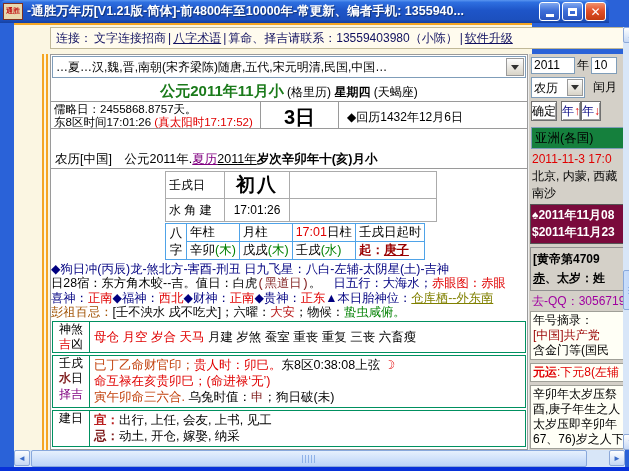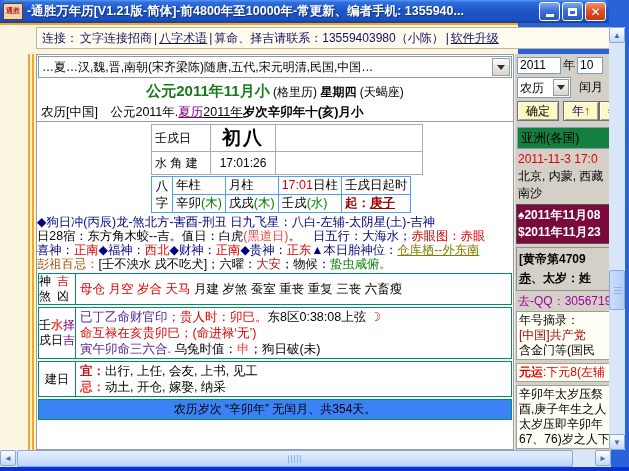--- a/index.html
+++ b/index.html
@@ -15,21 +15,21 @@
       text-shadow:1px 1px 1px #103070;flex:1 1 auto;}
   .tb-btns{display:flex;gap:2px;flex:0 0 auto;}
   .wbtn{width:21px;height:19px;border:1px solid #fff;border-radius:3px;display:flex;align-items:center;
       justify-content:center;box-sizing:border-box;}
   .wbtn.blue{background:linear-gradient(180deg,#7FA8F0,#3E6FD8 45%,#2A55C0);}
   .wbtn.red{background:linear-gradient(180deg,#F0926E,#E25028 45%,#C23A10);}
   .g-min{width:8px;height:3px;background:#fff;margin-top:8px;}
   .g-max{width:9px;height:8px;border:2px solid #fff;border-top-width:3px;box-sizing:border-box;}
   .g-close{color:#fff;font-weight:bold;font-size:12px;line-height:1;}
   
-  .client{position:absolute;left:0;top:23px;width:518px;height:444px;background:#FBF6E2;
+  .client{position:absolute;left:14px;top:23px;width:518px;height:444px;background:#FBF6E2;
       border-top:2px solid #F5A623;box-sizing:border-box;}
   .win{border-bottom:0;}
   .winbottom{position:absolute;left:0;bottom:0;width:629px;height:4px;background:#0831D9;}
   
   .linkbar{position:absolute;left:36px;top:2px;width:574px;height:22px;border:1px solid #C0B898;
       background:#FFFBEE;display:flex;align-items:center;padding-left:5px;box-sizing:border-box;
       font-size:12px;color:#101060;white-space:nowrap;overflow:hidden;}
   .linkbar .lk{text-decoration:underline;cursor:pointer;}
   .linkbar span{margin-right:2px;}
   
@@ -42,51 +42,51 @@
   .combo .ct{position:absolute;left:3px;top:2px;right:18px;white-space:nowrap;overflow:hidden;font-size:12px;}
   .cbtn{position:absolute;right:1px;top:1px;width:16px;height:16px;background:linear-gradient(#FDFDFD,#D8D4C8);
       border:1px solid #9A9A9A;display:flex;align-items:center;justify-content:center;}
   .tri{width:0;height:0;border-left:4px solid transparent;border-right:4px solid transparent;border-top:5px solid #303030;}
   .hdr-title{height:22px;text-align:center;padding-top:3px;box-sizing:border-box;white-space:nowrap;}
   .t-green{color:#1A7A1A;font-weight:bold;font-size:15px;}
   .hdr-cells{display:flex;border-top:1px solid #9A9A9A;border-bottom:1px solid #9A9A9A;height:28px;box-sizing:border-box;}
   .hc1{width:210px;border-right:1px solid #9A9A9A;font-size:11.5px;line-height:13px;padding:1px 0 0 3px;box-sizing:border-box;white-space:nowrap;overflow:hidden;}
   .hc2{width:78px;border-right:1px solid #9A9A9A;text-align:center;font-size:20px;font-weight:bold;padding-top:2px;box-sizing:border-box;}
   .hc3{flex:1;padding:7px 0 0 8px;box-sizing:border-box;white-space:nowrap;overflow:hidden;}
-  .lunarrow{height:21px;border-bottom:1px solid #9A9A9A;padding:3px 0 0 4px;box-sizing:border-box;white-space:nowrap;font-size:12.5px;}
+  .lunarrow{height:21px;border-bottom:1px solid #9A9A9A;padding:3px 0 0 4px;box-sizing:border-box;white-space:nowrap;font-size:12.5px;margin-top:19px;}
   table{border-collapse:collapse;}
   .t-day{margin:2px 0 0 114px;}
   .t-day td{border:1px solid #ABABAB;padding:0 3px;background:#fff;}
   .td-l{width:52px;font-size:12px;}
   .td-m{width:58px;text-align:center;}
   .td-r{width:140px;}
   .t-day tr{height:23px;}
   .chuba{font-size:19px;font-weight:bold;letter-spacing:2px;}
   .t-bazi{margin:1px 0 0 114px;}
   .t-bazi td{border:1px solid #4FA3E8;padding:0 3px;height:17px;font-size:12.5px;white-space:nowrap;}
   .bz-l{width:14px;text-align:center;font-size:13px;}
   .info{margin-top:2px;text-align:left;line-height:14px;font-size:12.3px;white-space:nowrap;}
   .navy{color:#000080;} .red{color:#E00000;} .grn{color:#008000;} .oli{color:#808000;}
-  .org{color:#b91c1c;} .mag{color:#4c1d95;} .blu{color:#ef4444;} .dkr{color:#990000;}
+  .org{color:#b91c1c;} .mag{color:#c2410c;} .blu{color:#7f1d1d;font-family:Liberation Mono, monospace;} .dkr{color:#990000;}
   .pur{color:#800080;} .brn{color:#A05000;} .u{text-decoration:underline;}
   .rowsec{display:flex;border:1px solid #009060;margin:2px 1px 0 1px;background:#fff;}
-  .rh{width:36px;flex:0 0 auto;border-right:1px solid #009060;display:flex;flex-direction:row;
-      align-items:center;justify-content:center;line-height:15px;}
+  .rh{width:36px;flex:0 0 auto;border-right:1px solid #009060;display:flex;flex-direction:column;
+      align-items:center;justify-content:flex-start;line-height:15px;}
   .rc{flex:1;padding:1px 4px;line-height:16px;white-space:nowrap;overflow:hidden;font-size:12.5px;}
   .notesec{border:1px solid #009060;margin:2px 1px 0 1px;background:#3b82f6;text-align:center;
       height:21px;padding-top:1px;box-sizing:border-box;}
   .moon{color:#E00000;font-weight:bold;}
   
   .panel{position:absolute;left:514px;top:29px;width:97px;height:396px;background:#D4D0C8;
       overflow:hidden;font-size:12px;box-sizing:border-box;border-left:1px solid #EEE;}
   .prow{display:flex;align-items:center;margin:3px 0 0 2px;white-space:nowrap;}
   .field{background:#fff;border:1px solid #7F9DB9;height:17px;padding:0 2px;box-sizing:border-box;line-height:15px;}
   .f-year{width:44px;} .f-month{width:26px;flex:0 0 auto;}
-  .btn3d{background:#fef9c3;border:1px solid #707070;box-shadow:inset 1px 1px 0 #fff, inset -1px -1px 0 #A0A0A0;
-      height:20px;padding:0 8px;line-height:18px;box-sizing:border-box;}
+  .btn3d{background:#ffffff;border:1px solid #707070;box-shadow:inset 1px 1px 0 #fff, inset -1px -1px 0 #A0A0A0;
+      height:20px;padding:0 0;line-height:18px;box-sizing:border-box;}
   .combo-sm{position:relative;width:52px;height:19px;border:1px solid #7F9DB9;background:#fff;flex:0 0 auto;}
   .combo-sm .ct{position:absolute;left:2px;top:2px;font-size:12px;}
   .combo-sm .cbtn{width:14px;height:15px;}
   .pcombo{position:relative;margin:6px 0 0 2px;width:92px;height:20px;border:1px solid #7F9DB9;background:#15803d;}
   .pcombo .ct{position:absolute;left:3px;top:2px;white-space:nowrap;font-size:12.5px;}
   .ptext{margin:3px 0 0 3px;white-space:nowrap;line-height:14px;}
   .maroon{margin:4px 0 0 1px;background:#7A0A3C;color:#fff;font-weight:bold;border:1px solid #555;
       padding:2px 1px;line-height:17px;white-space:nowrap;}
   .graybx{margin:3px 0 0 1px;background:#D4D0C8;border:1px solid #909090;padding:2px 2px;
       line-height:19px;white-space:nowrap;font-weight:bold;}
@@ -156,20 +156,28 @@
           </span>
       </div>
 
       <div>
         <div class="hdr-title">
           <span class="t-green">公元2011年11月小</span>
           <span> (格里历)</span>
           <b>星期四</b>
           <span>(天蝎座)</span>
         </div>
+        <div class="hdr-cells">
+          <div class="hc1">
+            <div>儒略日：2455868.8757天。</div>
+            <div class="nowrap"><span>东8区时间17:01:26 </span><span class="red">(真太阳时17:17:52)</span></div>
+          </div>
+          <div class="hc2"><span>3日</span></div>
+          <div class="hc3"><span>◆回历1432年12月6日</span></div>
+        </div>
       </div>
 
       <div class="lunarrow">
         <span>农历[中国]　公元2011年.</span><span class="pur u">夏历</span><span class="u">2011年</span><b>岁次辛卯年十(亥)月小</b>
       </div>
 
       <table class="t-day">
         <tbody>
             <tr>
           <td class="td-l"><span>壬戌日</span></td>

